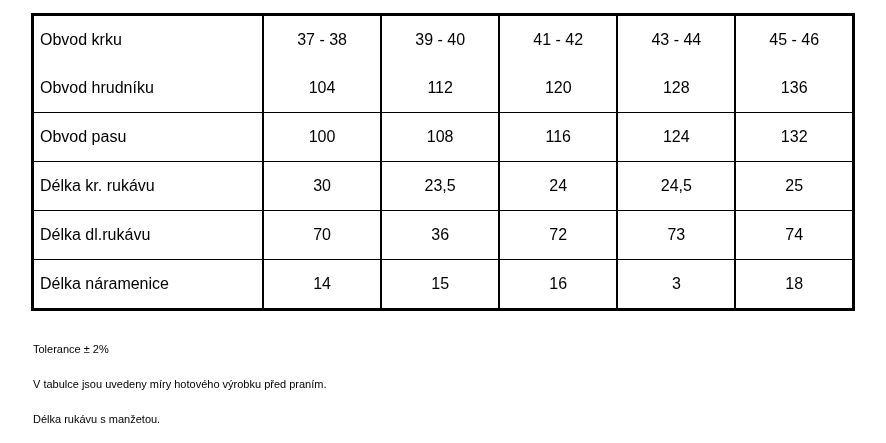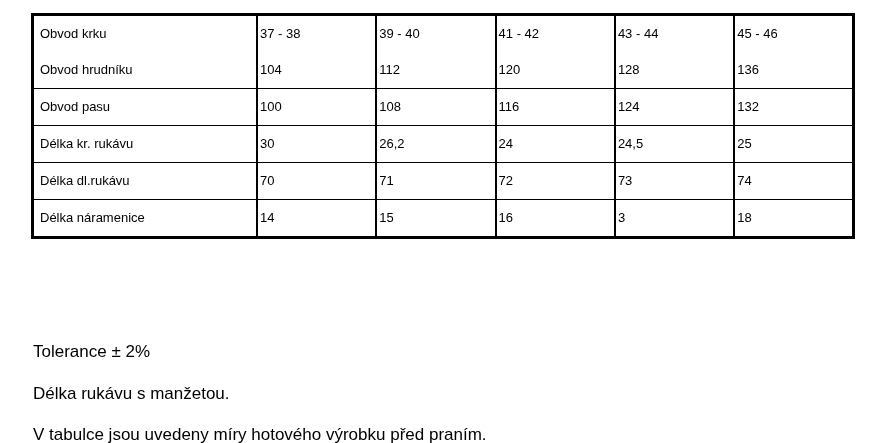--- a/index.html
+++ b/index.html
@@ -27,35 +27,36 @@
     width: 824px;
   }
   table.size-table {
     border-collapse: collapse;
     width: 824px;
     table-layout: fixed;
     border: 3px solid #000000;
   }
   table.size-table td {
     border: 0;
-    padding: 2px;
+    padding: 8px;
     height: 32px;
-    font-size: 13px;
+    font-size: 16px;
     line-height: 32px;
     vertical-align: middle;
     white-space: nowrap;
   }
   
   table.size-table td.label {
     text-align: left;
     padding-left: 6px;
     border-right: 2px solid #000000;
     width: 214px;
   }
   table.size-table td.val {
+    text-align: center;
     border-right: 2px solid #000000;
   }
   table.size-table td.val.last {
     border-right: 0;
   }
   
   tr.rule-thin td {
     border-bottom: 1px solid #000000;
   }
   tr.rule-thick td {
@@ -64,21 +65,21 @@
   tr.no-rule td {
     border-bottom: 0;
   }
   .notes {
     position: absolute;
     left: 33px;
     top: 343px;
     width: 800px;
   }
   .note {
-    font-size: 17px;
+    font-size: 11px;
     line-height: 1.1;
     margin-bottom: 23px;
     white-space: nowrap;
   }
 </style>
 </head>
 <body>
 
 <div class="page">
 
@@ -111,30 +112,30 @@
           <td class="val">108</td>
           <td class="val">116</td>
           <td class="val">124</td>
           <td class="val last">132</td>
         </tr>
 
 
         <tr class="rule-thin">
           <td class="label">Délka kr. rukávu</td>
           <td class="val">30</td>
-          <td class="val">26,2</td>
+          <td class="val">23,5</td>
           <td class="val">24</td>
           <td class="val">24,5</td>
           <td class="val last">25</td>
         </tr>
 
         <tr class="rule-thin">
           <td class="label">Délka dl.rukávu</td>
           <td class="val">70</td>
-          <td class="val">71</td>
+          <td class="val">36</td>
           <td class="val">72</td>
           <td class="val">73</td>
           <td class="val last">74</td>
         </tr>
 
         <tr class="rule-thin">
           <td class="label">Délka náramenice</td>
           <td class="val">14</td>
           <td class="val">15</td>
           <td class="val">16</td>
@@ -142,17 +143,17 @@
           <td class="val last">18</td>
         </tr>
 
 
       </tbody>
     </table>
   </div>
 
   <div class="notes">
     <div class="note">Tolerance ± 2%</div>
+    <div class="note">V tabulce jsou uvedeny míry hotového výrobku před praním.</div>
     <div class="note">Délka rukávu s manžetou.</div>
-    <div class="note">V tabulce jsou uvedeny míry hotového výrobku před praním.</div>
   </div>
 
 </div>
 
 </body></html>

